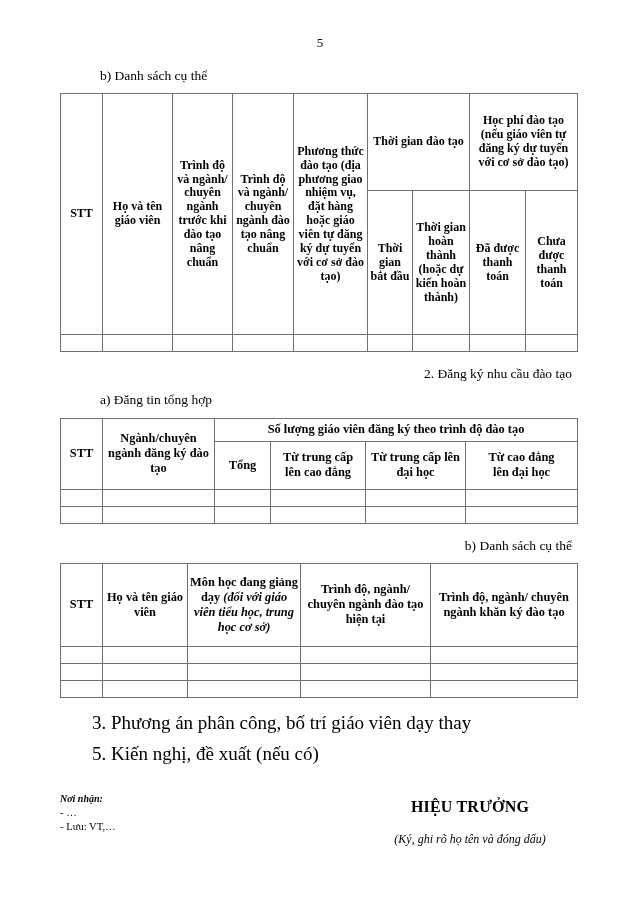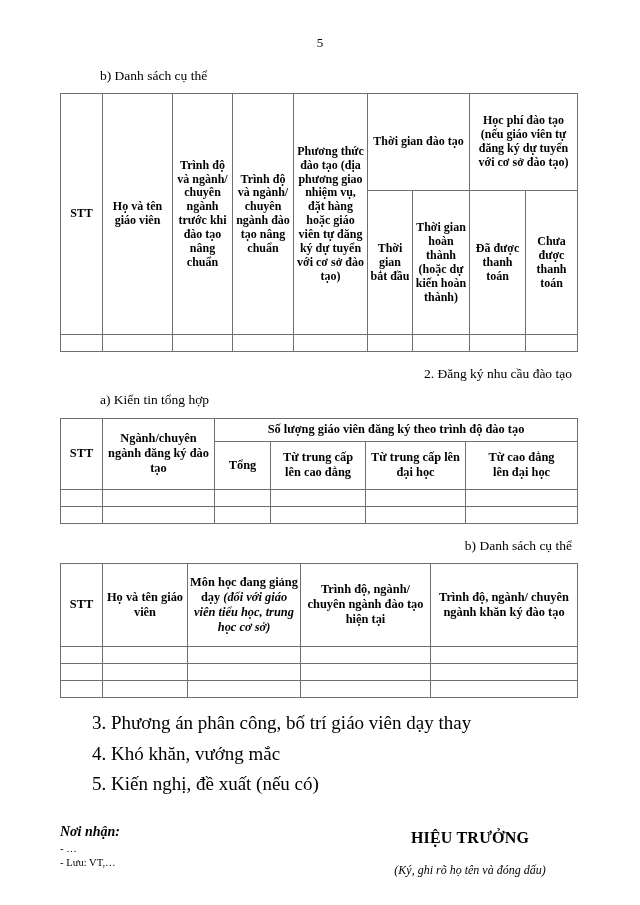--- a/index.html
+++ b/index.html
@@ -91,21 +91,21 @@
   }
   .recipients {
     position: absolute;
     left: 0;
     top: 0;
     width: 290px;
   }
   .recipients .r-title {
     font-style: italic;
     font-weight: bold;
-    font-size: 14px;
+    font-size: 10px;
     line-height: 1.3;
     margin: 0 0 1px 0;
   }
   .recipients .r-item {
     font-size: 10.6px;
     line-height: 1.35;
     margin: 0;
     white-space: pre-line;
   }
   .signature {
@@ -172,21 +172,21 @@
         <td class="empty-cell"></td>
         <td class="empty-cell"></td>
         <td class="empty-cell"></td>
         <td class="empty-cell"></td>
         <td class="empty-cell"></td>
       </tr>
     </tbody>
   </table>
 
   <p class="section-line gap-before-table">2. Đăng ký nhu cầu đào tạo</p>
-  <p class="section-line">a) Kiến tin tổng hợp</p>
+  <p class="section-line">a) Đăng tin tổng hợp</p>
 
   <table class="doc-table" id="table-tong-hop">
     <colgroup>
       <col style="width:42px">
         <col style="width:112px">
         <col style="width:56px">
       <col style="width:95px">
         <col style="width:100px">
         <col style="width:112px">
     </colgroup>
@@ -260,21 +260,20 @@
         <td class="empty-cell"></td>
         <td class="empty-cell"></td>
         <td class="empty-cell"></td>
         <td class="empty-cell"></td>
       </tr>
     </tbody>
   </table>
 
   <div class="numbered-list">
     <p>3. Phương án phân công, bố trí giáo viên dạy thay</p>
-    <p>4. Khó khăn, vướng mắc</p>
     <p>5. Kiến nghị, đề xuất (nếu có)</p>
   </div>
 
   <div class="footer-block">
     <div class="recipients">
       <p class="r-title">Nơi nhận:</p>
       <p class="r-item">- …</p>
       <p class="r-item">- Lưu: VT,…</p>
     </div>
     <div class="signature">

